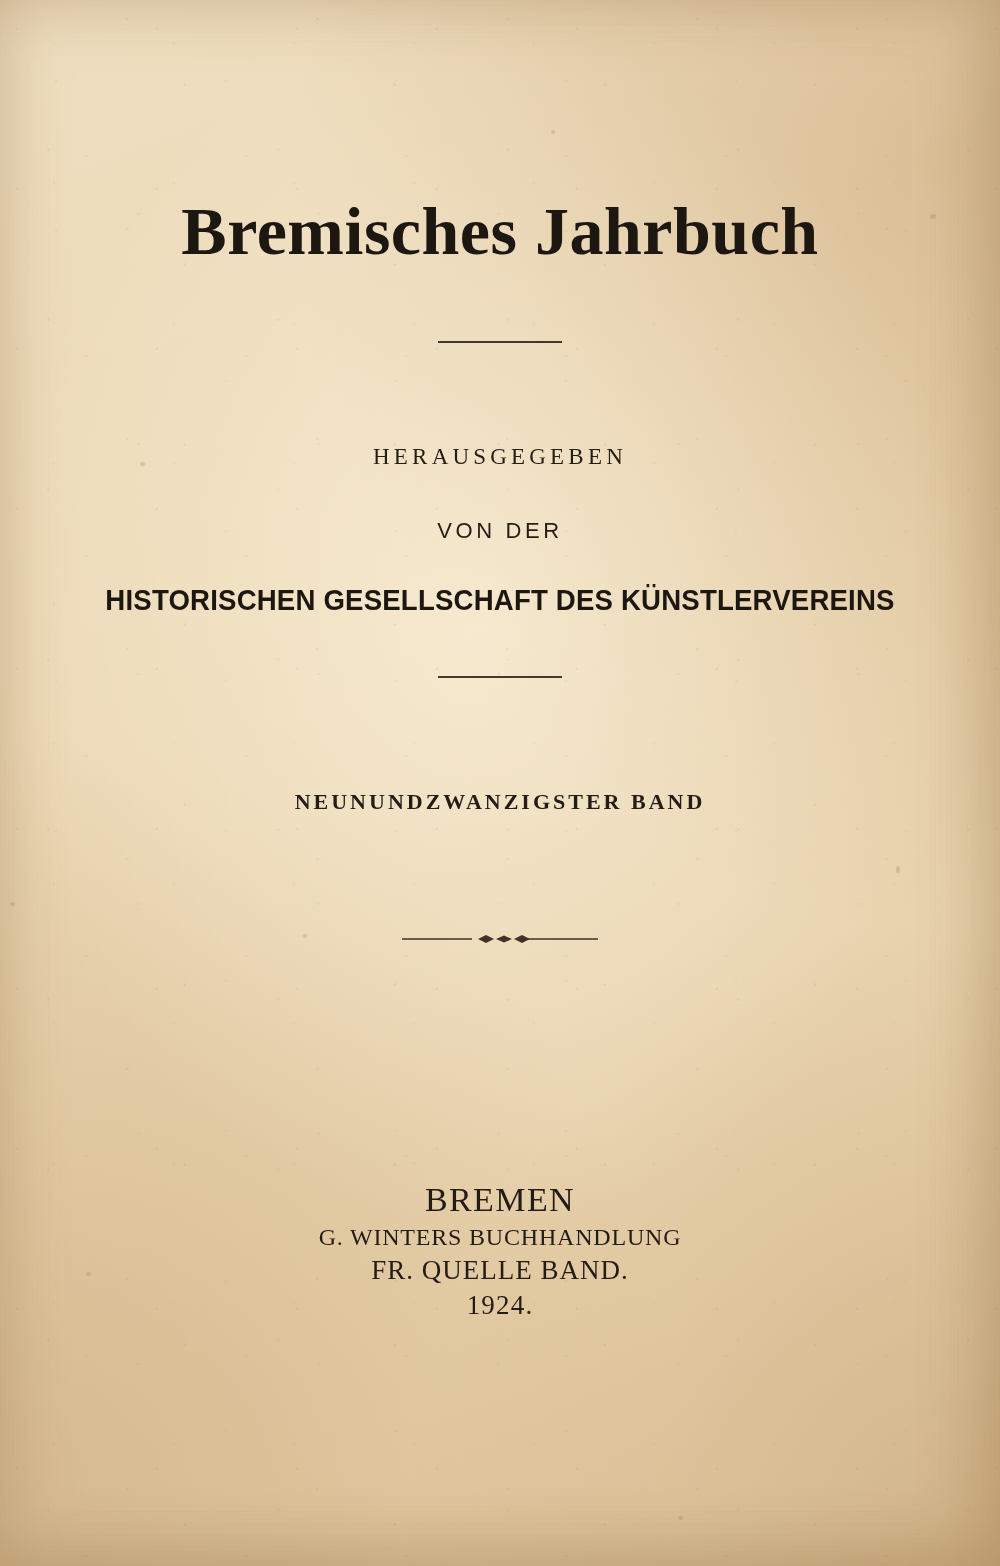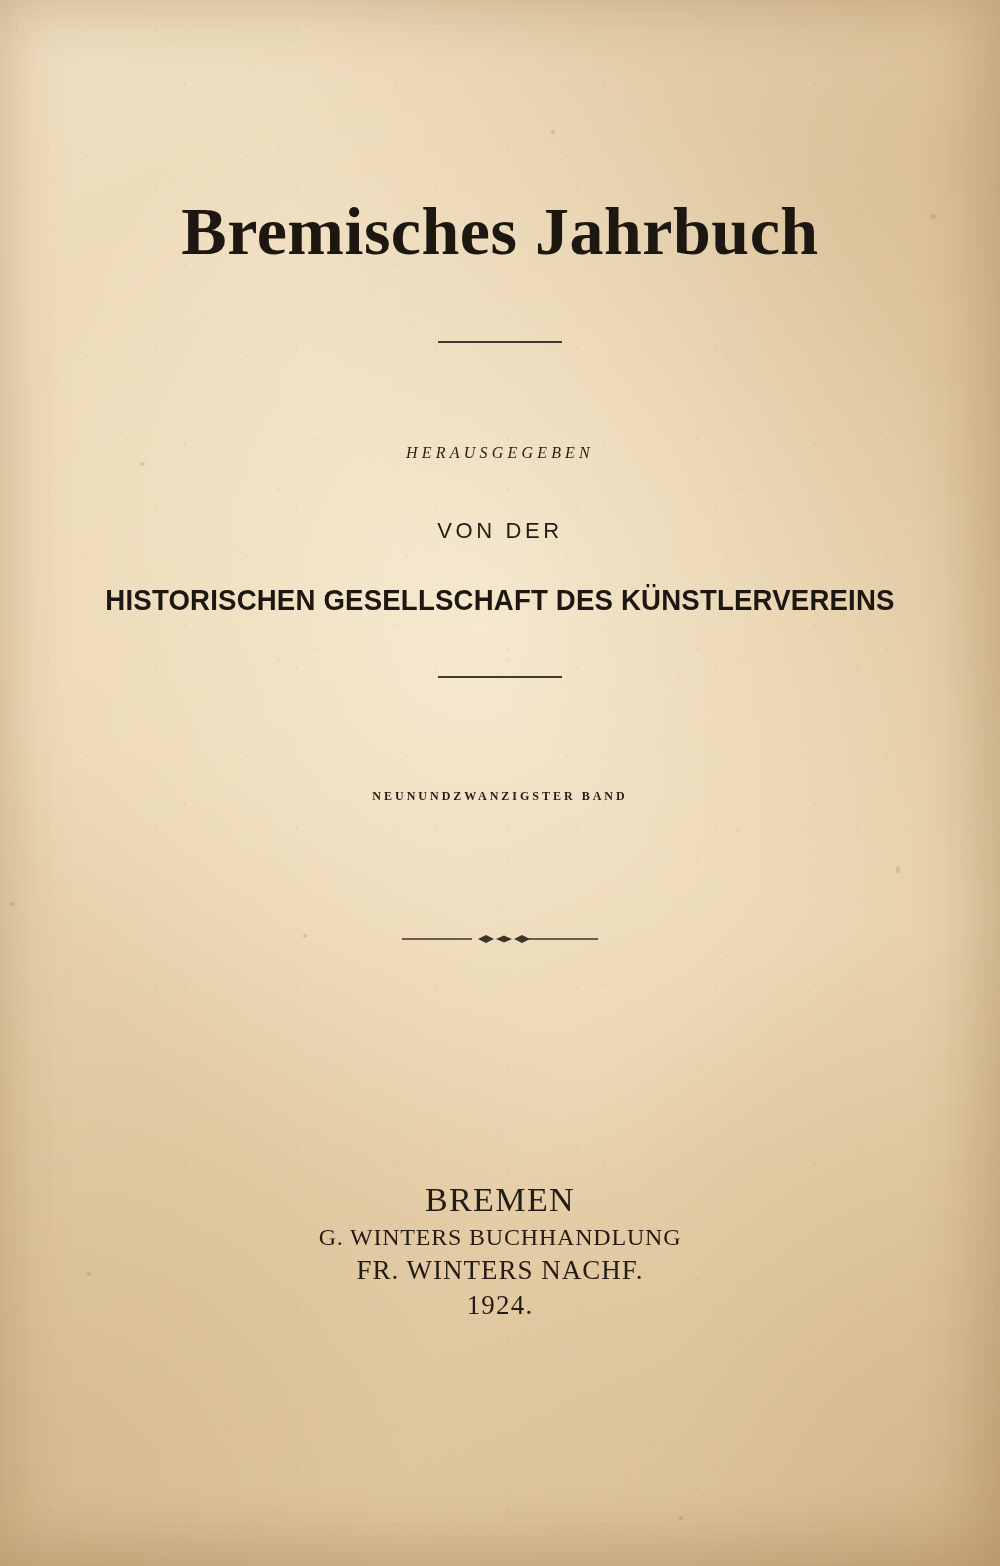--- a/index.html
+++ b/index.html
@@ -86,24 +86,23 @@
   }
   .rule-top { top: 341px; width: 124px; }
   .rule-mid { top: 676px; width: 124px; }
 
   .herausgegeben {
     position: absolute;
     top: 444px;
     left: 0;
     right: 0;
     font-family: "Liberation Serif", serif;
-    font-size: 16px;
+    font-size: 23px;
     letter-spacing: 4.2px;
     color: #241d16;
-    font-style: italic;
   }
 
   .vonder {
     position: absolute;
     top: 518px;
     left: 0;
     right: 0;
     font-family: Liberation Sans, sans-serif;
     font-size: 22px;
     letter-spacing: 3.6px;
@@ -123,21 +122,21 @@
     color: #1d1712;
   }
 
   .band {
     position: absolute;
     top: 789px;
     left: 0;
     right: 0;
     font-family: "Liberation Serif", serif;
     font-weight: bold;
-    font-size: 12px;
+    font-size: 22px;
     letter-spacing: 3px;
     color: #241d16;
   }
 
   .ornament {
     position: absolute;
     top: 930px;
     left: 0;
     right: 0;
     display: flex;
@@ -206,18 +205,18 @@
         <path d="M128 9 L198 9" stroke="#2a2119" stroke-width="1.6" fill="none"></path>
         <path d="M78 9 L86 5 L94 9 L86 13 Z" fill="#2a2119"></path>
         <path d="M96 9 L104 5.5 L112 9 L104 12.5 Z" fill="#2a2119"></path>
         <path d="M114 9 L122 5 L130 9 L122 13 Z" fill="#2a2119"></path>
       </svg>
     </div>
 
     <div class="imprint">
       <div class="l1">BREMEN</div>
       <div class="l2">G. WINTERS BUCHHANDLUNG</div>
-      <div class="l3">FR. WINTERS NACHF.</div>
+      <div class="l3">FR. QUELLE BAND.</div>
       <div class="l4">1924.</div>
     </div>
 
   </div>
 </div>
 
 </body></html>

